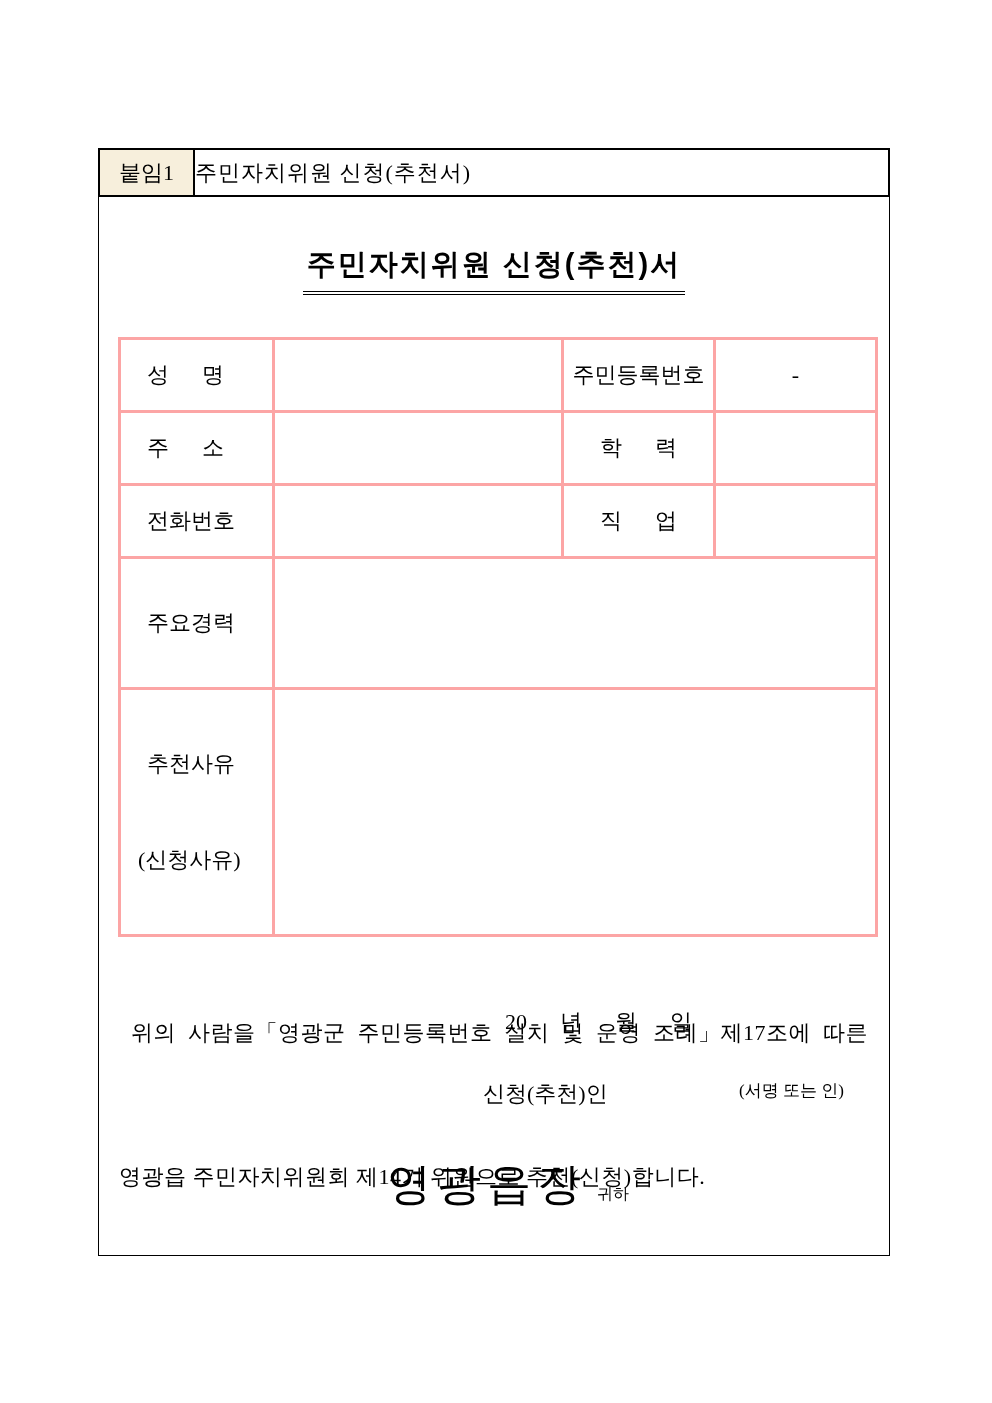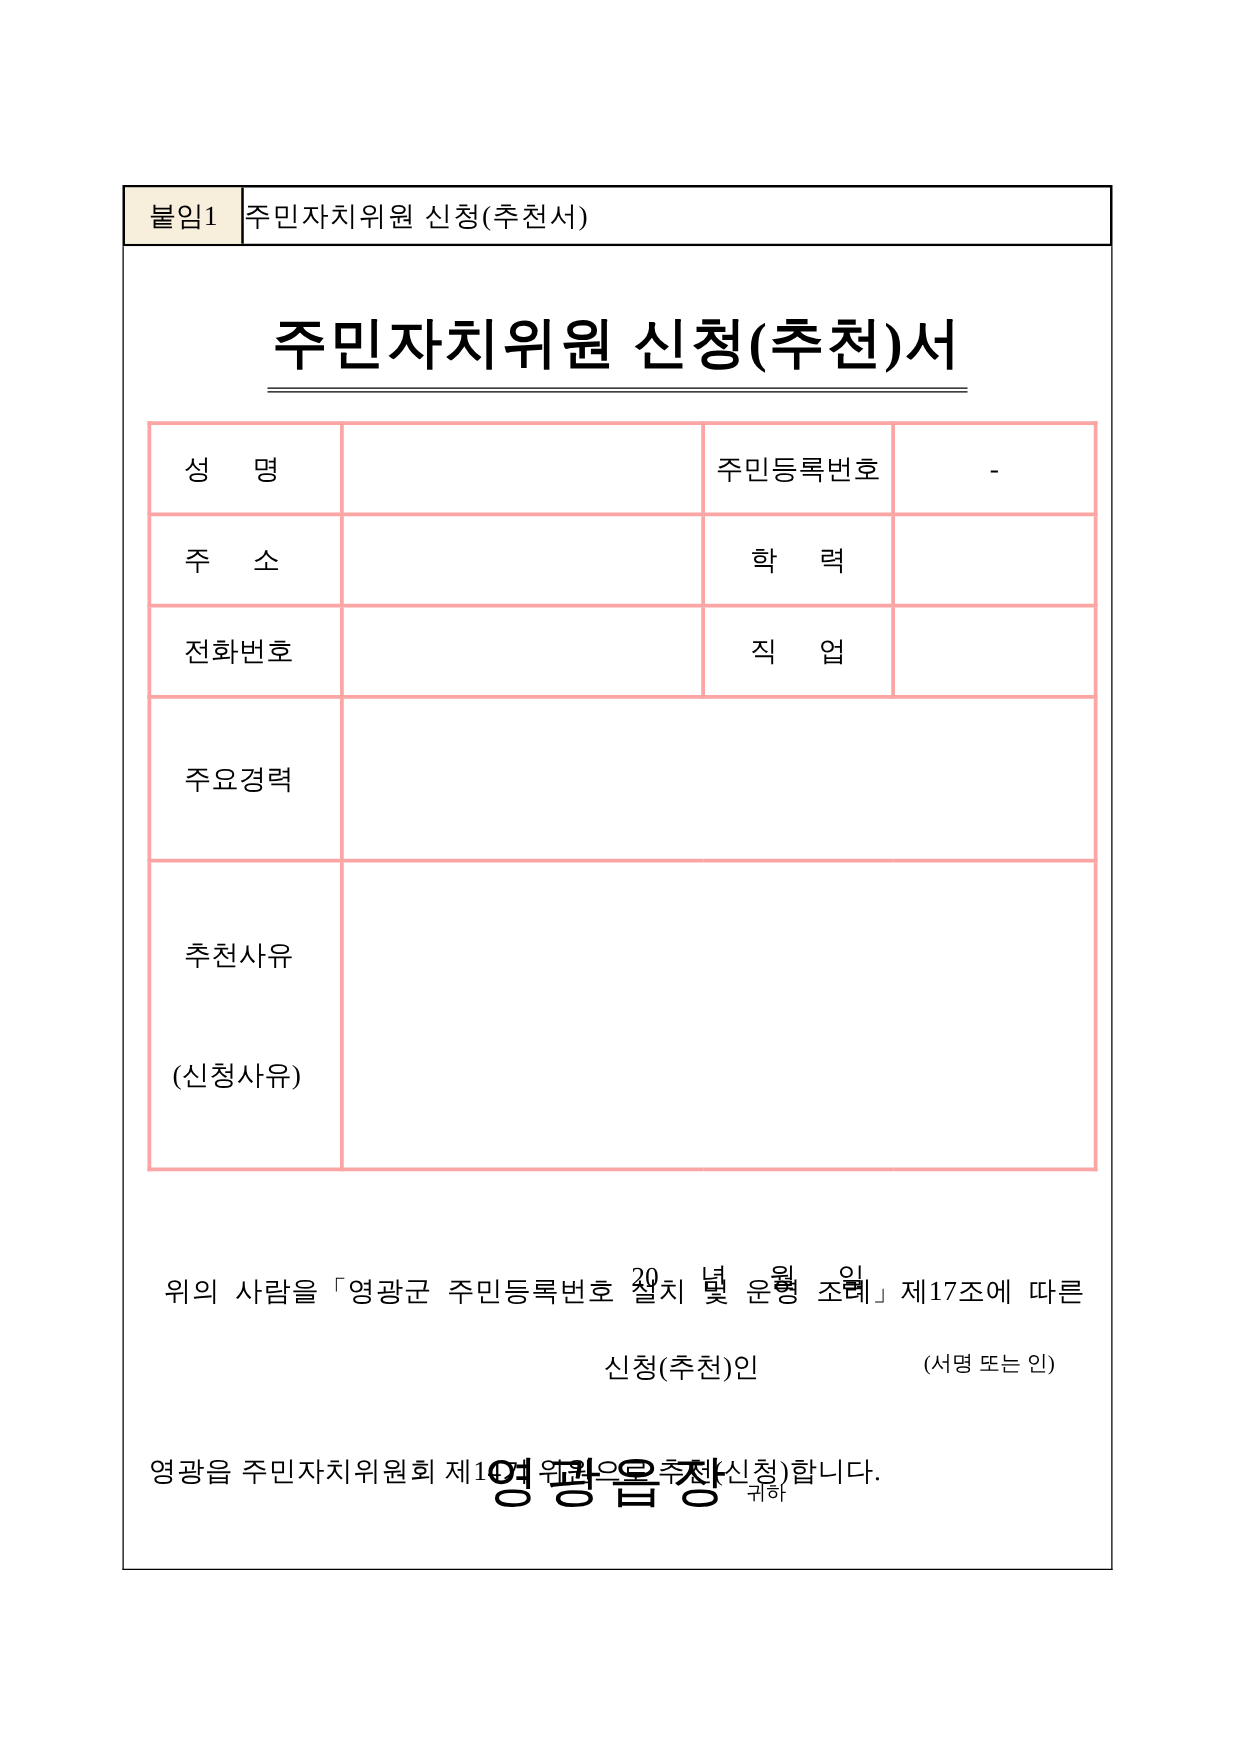--- a/index.html
+++ b/index.html
@@ -48,22 +48,22 @@
   }
 
   
   .form-title {
     position: absolute; top: 48px; left: 0;
     width: 100%;
     text-align: center;
   }
   .form-title .title-text {
     display: inline-block;
-    font-family: Liberation Serif, serif;
-    font-size: 44px;
+    font-family: Liberation Sans, sans-serif;
+    font-size: 29px;
     font-weight: bold;
     letter-spacing: 2px;
     padding: 0 4px 6px 4px;
     border-bottom: 4px double #000;
   }
 
   
   table.form-table {
     position: absolute; left: 19px; top: 140px;
     width: 757px;

